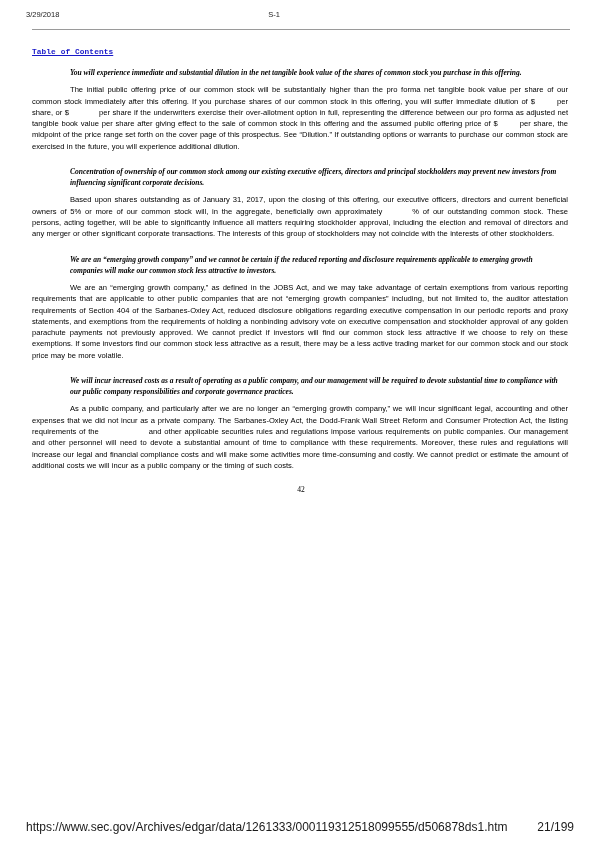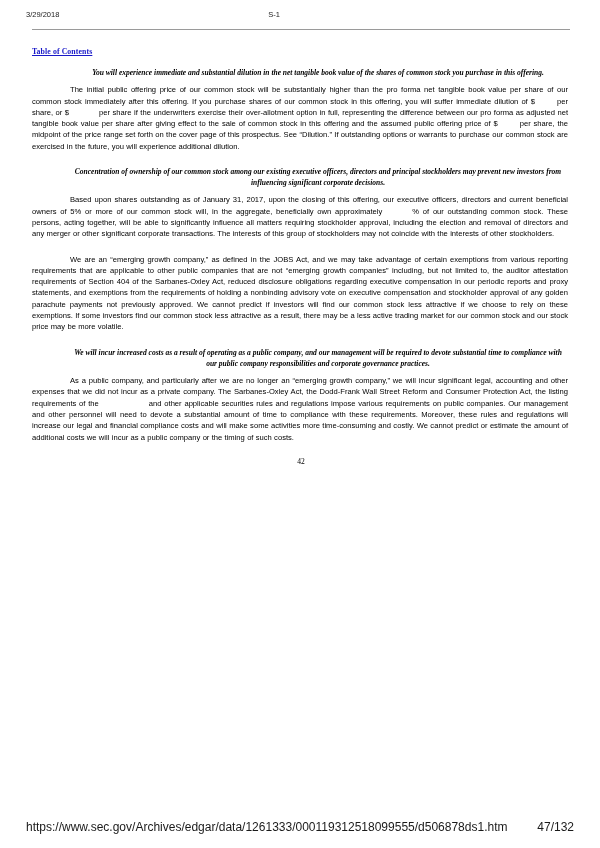--- a/index.html
+++ b/index.html
@@ -54,41 +54,41 @@
   
   .doc {
     position: absolute;
     top: 40px;
     left: 32px;
     width: 538px;
   }
 
   .toc-link {
     display: inline-block;
-    font-family: Liberation Serif, serif;
+    font-family: Liberation Mono, monospace;
     font-size: 7.8px;
     font-weight: bold;
     color: #1818c8;
     text-decoration: underline;
     letter-spacing: 0.1px;
     margin-bottom: 11px;
     cursor: pointer;
   }
 
   .risk-block {
     margin-bottom: 2px;
   }
 
   .risk-heading {
     font-family: "Liberation Serif", serif;
     font-size: 7.5px;
     font-weight: bold;
     font-style: italic;
     line-height: 11.2px;
-    text-align: center;
+    text-align: left;
     margin: 0 0 6px 0;
     padding-left: 38px;
     padding-right: 4px;
   }
 
   .risk-para {
     font-family: Liberation Sans, sans-serif;
     font-size: 7.6px;
     line-height: 11.3px;
     text-align: justify;
@@ -155,30 +155,31 @@
   </div>
 
   
   <div class="risk-block">
     <p class="risk-heading">Concentration of ownership of our common stock among our existing executive officers, directors and principal stockholders may prevent new investors from influencing significant corporate decisions.</p>
     <p class="risk-para"><span>Based upon shares outstanding as of January 31, 2017, upon the closing of this offering, our executive officers, directors and current beneficial owners of 5% or more of our common stock will, in the aggregate, beneficially own approximately</span><span class="blank blank-md"></span><span>% of our outstanding common stock. These persons, acting together, will be able to significantly influence all matters requiring stockholder approval, including the election and removal of directors and any merger or other significant corporate transactions. The interests of this group of stockholders may not coincide with the interests of other stockholders.</span></p>
   </div>
 
   
   <div class="risk-block">
+    <p class="risk-heading">We are an “emerging growth company” and we cannot be certain if the reduced reporting and disclosure requirements applicable to emerging growth companies will make our common stock less attractive to investors.</p>
     <p class="risk-para">We are an “emerging growth company,” as defined in the JOBS Act, and we may take advantage of certain exemptions from various reporting requirements that are applicable to other public companies that are not “emerging growth companies” including, but not limited to, the auditor attestation requirements of Section 404 of the Sarbanes-Oxley Act, reduced disclosure obligations regarding executive compensation in our periodic reports and proxy statements, and exemptions from the requirements of holding a nonbinding advisory vote on executive compensation and stockholder approval of any golden parachute payments not previously approved. We cannot predict if investors will find our common stock less attractive if we choose to rely on these exemptions. If some investors find our common stock less attractive as a result, there may be a less active trading market for our common stock and our stock price may be more volatile.</p>
   </div>
 
   
   <div class="risk-block">
     <p class="risk-heading">We will incur increased costs as a result of operating as a public company, and our management will be required to devote substantial time to compliance with our public company responsibilities and corporate governance practices.</p>
     <p class="risk-para"><span>As a public company, and particularly after we are no longer an “emerging growth company,” we will incur significant legal, accounting and other expenses that we did not incur as a private company. The Sarbanes-Oxley Act, the Dodd-Frank Wall Street Reform and Consumer Protection Act, the listing requirements of the</span><span class="blank blank-lg"></span><span>and other applicable securities rules and regulations impose various requirements on public companies. Our management and other personnel will need to devote a substantial amount of time to compliance with these requirements. Moreover, these rules and regulations will increase our legal and financial compliance costs and will make some activities more time-consuming and costly. We cannot predict or estimate the amount of additional costs we will incur as a public company or the timing of such costs.</span></p>
   </div>
 
   
 
   <div class="page-number">42</div>
 </div>
 
 <div class="print-footer">
   <span class="pf-url">https://www.sec.gov/Archives/edgar/data/1261333/000119312518099555/d506878ds1.htm</span>
-  <span class="pf-page">47/132</span>
+  <span class="pf-page">21/199</span>
 </div>
 
 </body></html>

